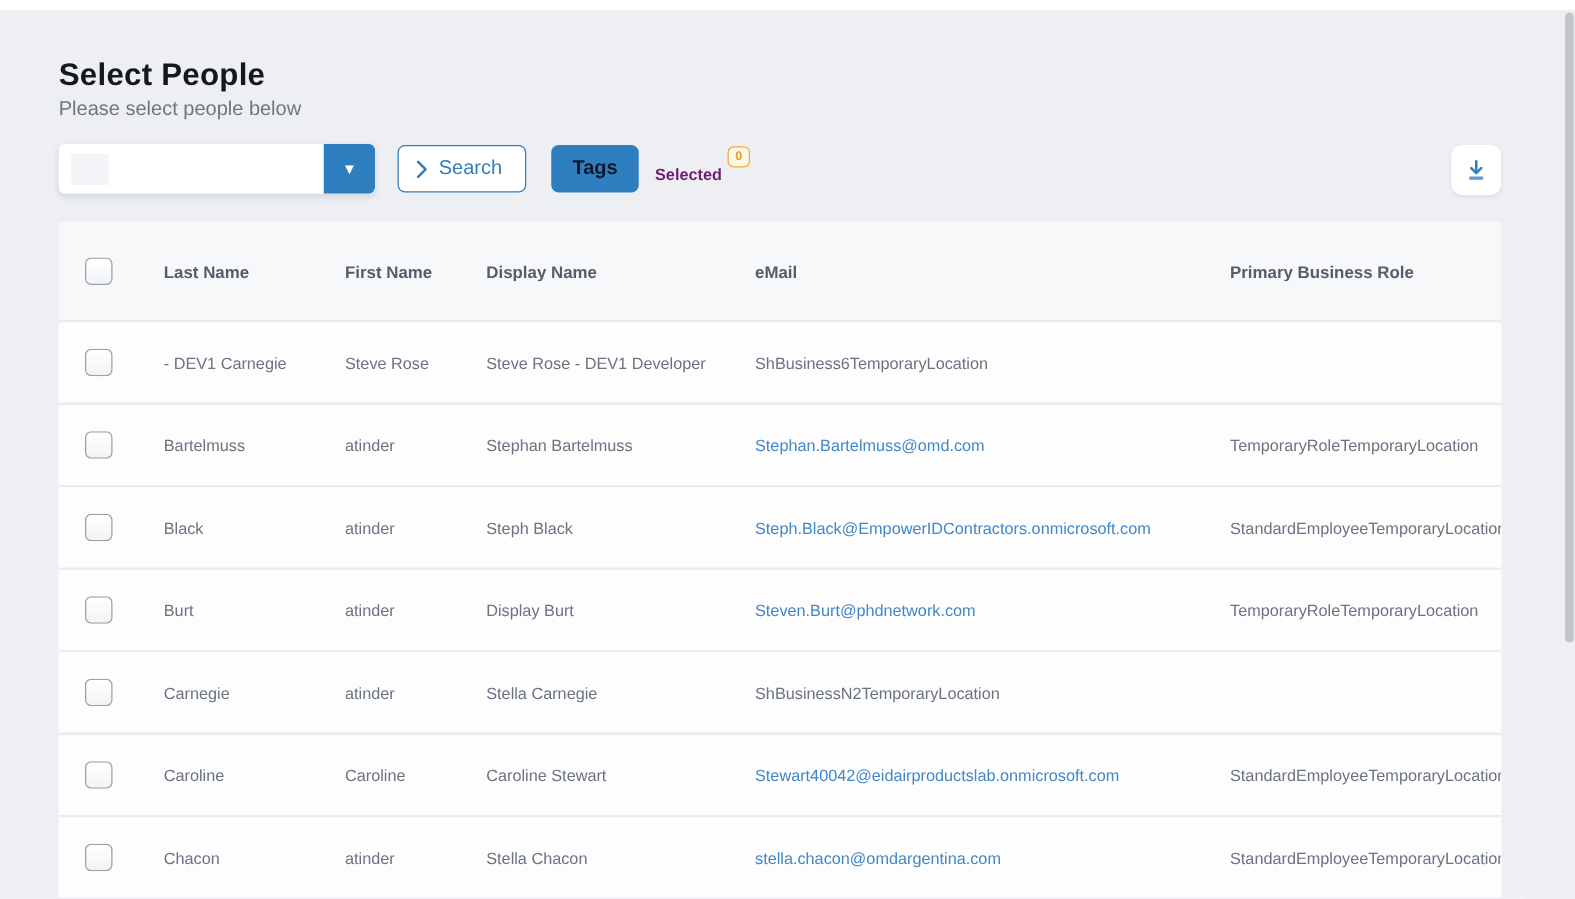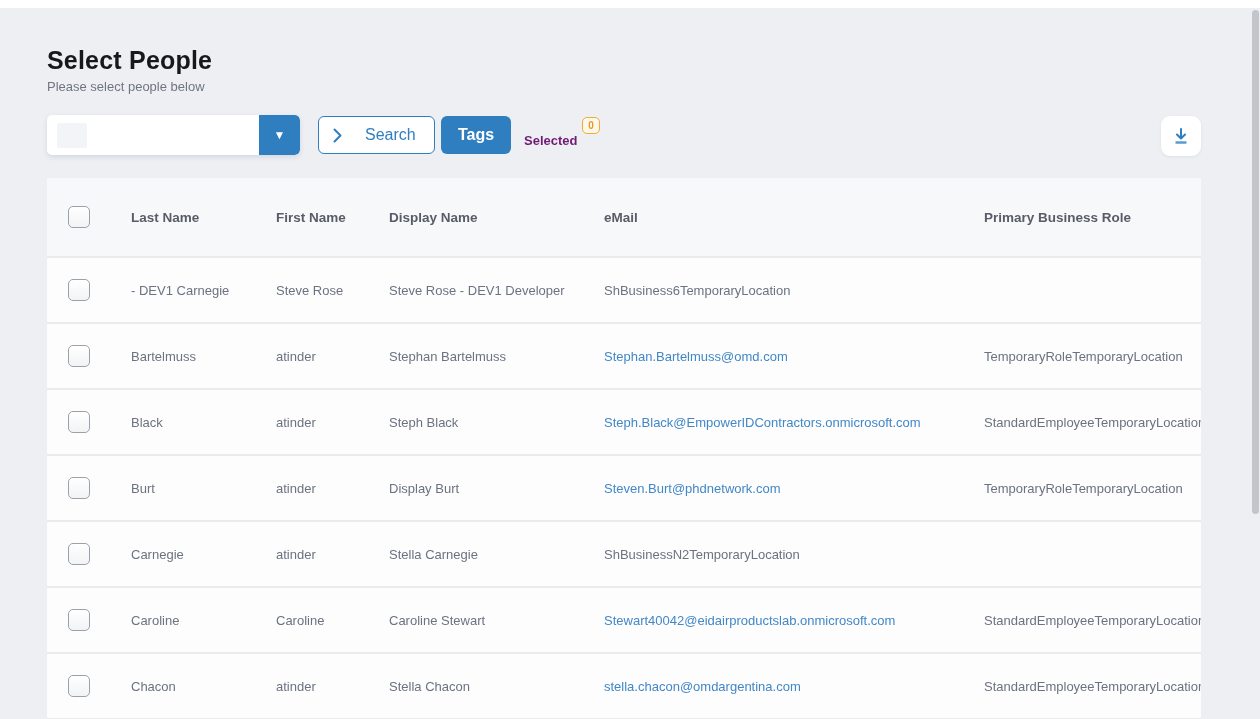--- a/index.html
+++ b/index.html
@@ -13,21 +13,21 @@
   .top-strip {
     position: absolute; top: 0; left: 0; right: 0; height: 8px;
     background: #ffffff;
   }
   .page { position: absolute; top: 8px; left: 0; right: 0; bottom: 0; }
 
   .header-block { position: absolute; left: 47px; top: 38px; }
   .page-title {
     font-size: 25px; font-weight: 800; color: #15181d; letter-spacing: 0.2px;
   }
-  .page-subtitle { font-size: 13px; color: #6f7680; margin-top: 4px; }
+  .page-subtitle { font-size: 16px; color: #6f7680; margin-top: 4px; }
 
   
   .toolbar { position: absolute; left: 0; right: 0; top: 107px; height: 42px; }
   .combo {
     position: absolute; left: 47px; top: 0; width: 253px; height: 40px;
     background: #ffffff; border-radius: 5px;
     box-shadow: 0 2px 5px rgba(90,110,140,0.18);
     display: flex; align-items: center; overflow: hidden;
   }
   .combo-value-area { flex: 1; height: 100%; display: flex; align-items: center; padding-left: 10px; }
@@ -38,28 +38,28 @@
     width: 41px; height: 100%; background: #2f7ec0; border: none; cursor: pointer;
     display: flex; align-items: center; justify-content: center;
     border-radius: 0 5px 5px 0;
   }
   .combo-caret-btn .caret { color: #ffffff; font-size: 12px; line-height: 1; }
 
   .search-btn {
     position: absolute; left: 318px; top: 1px; height: 38px; padding: 0 18px 0 14px;
     background: #ffffff; border: 1px solid #2f7ec0; border-radius: 6px;
     color: #2f7ec0; font-size: 16px; font-family: inherit;
-    display: flex; align-items: center; gap: 23px; cursor: pointer;
+    display: flex; align-items: center; gap: 9px; cursor: pointer;
   }
   .search-btn svg { display: block; }
 
   .tags-btn {
     position: absolute; left: 441px; top: 1px; height: 38px; width: 70px;
     background: #2f7ec0; border: none; border-radius: 6px;
-    color: #ffffff; font-size: 16px; font-weight: 700; font-family: inherit;
+    color: #0f172a; font-size: 16px; font-weight: 700; font-family: inherit;
     cursor: pointer;
   }
 
   .selected-wrap { position: absolute; left: 524px; top: 16px; }
   .selected-label { font-size: 13px; font-weight: 700; color: #701a75; }
   .selected-badge {
     position: absolute; left: 58px; top: -14px;
     min-width: 18px; height: 17px; padding: 1px 4px;
     background: #fdf8ea; border: 1.5px solid #f3ab33; border-radius: 5px;
     color: #e79a23; font-size: 10px; font-weight: 700;

